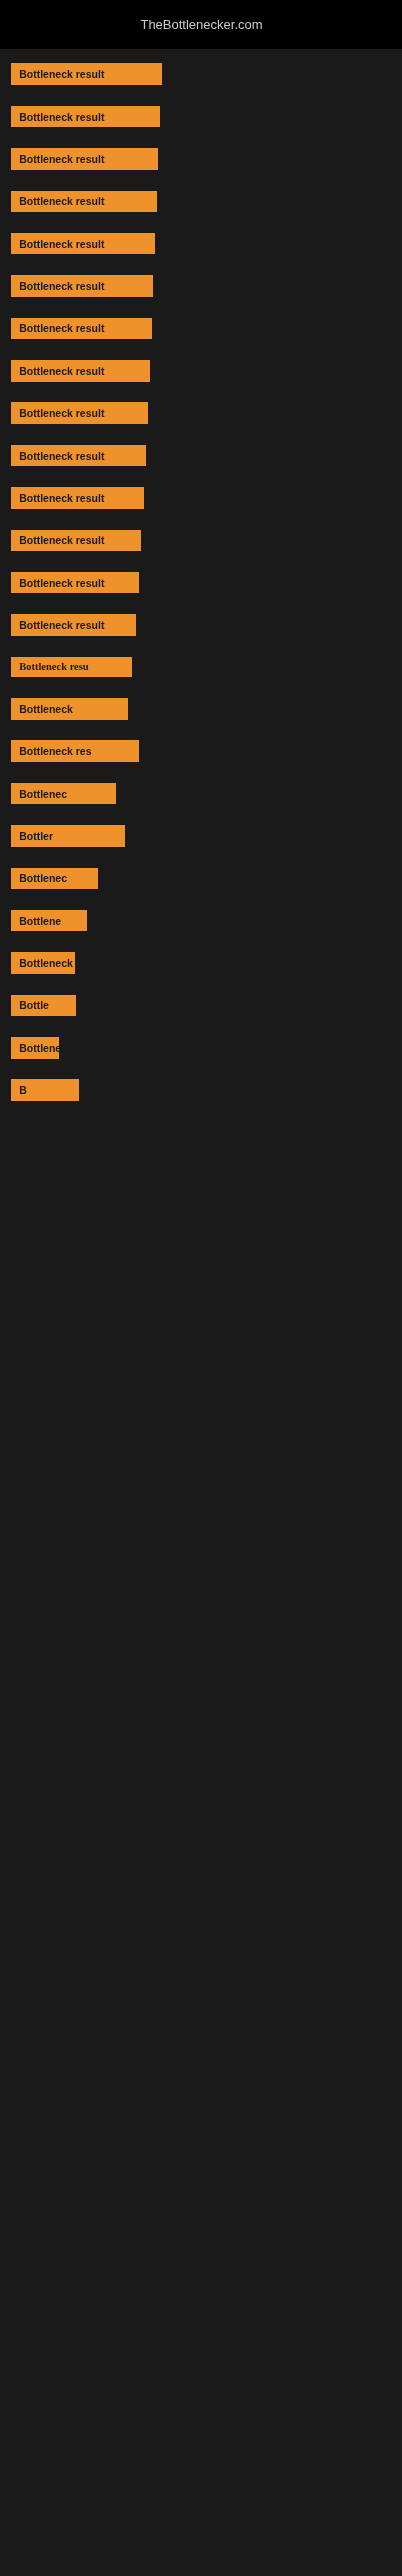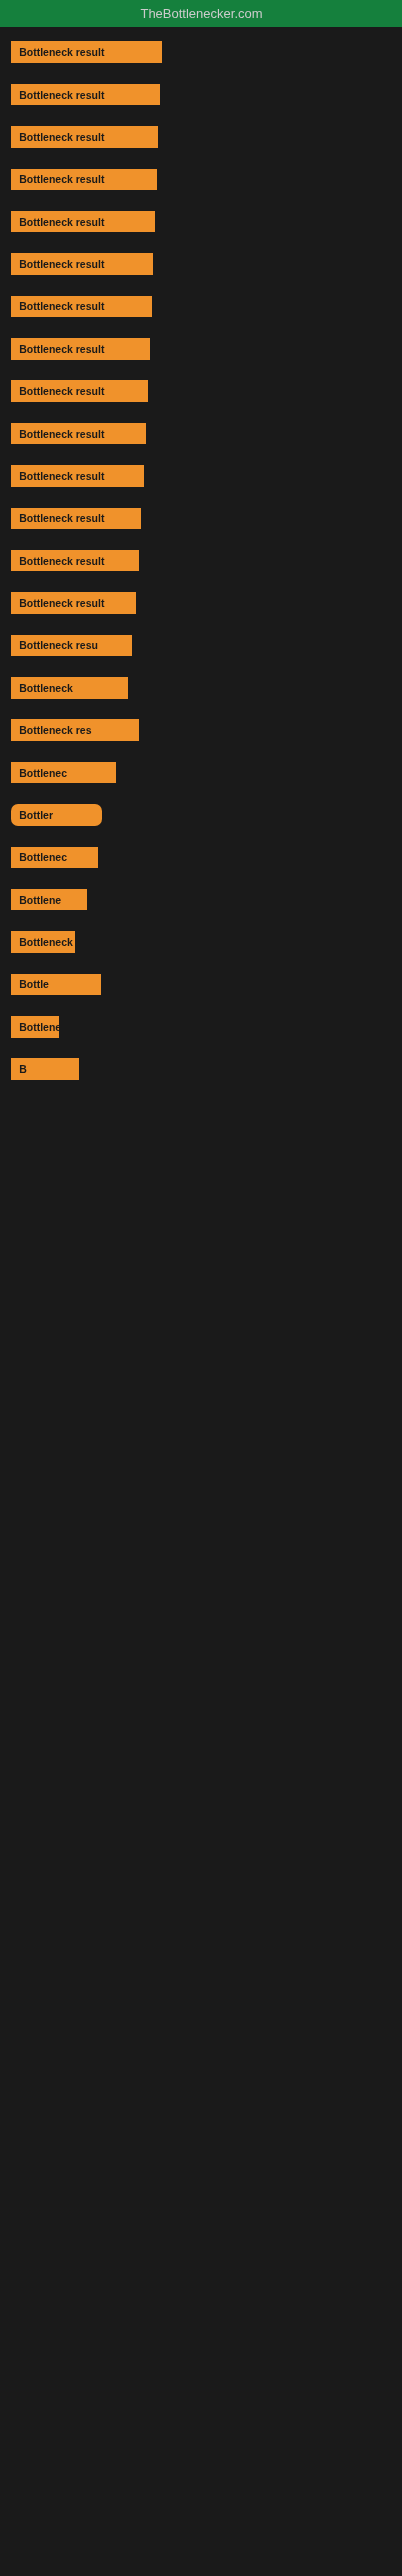--- a/index.html
+++ b/index.html
@@ -13,22 +13,22 @@
       min-height: 2576px;
       background-color: #1a1a1a;
       font-family: Arial, sans-serif;
       position: relative;
     }
 
     .site-title {
       text-align: center;
       color: #cccccc;
       font-size: 13px;
-      padding: 6px 0;
-      background-color: #15803d;
+      padding: 17px 0;
+      background-color: #000000;
     }
 
     .bottleneck-item {
       display: flex;
       align-items: center;
       padding: 6.4px 3.2px;
       margin: 8px;
     }
 
     .bottleneck-badge {
@@ -49,29 +49,29 @@
     .row-4 .bottleneck-badge { width: 144px; }
     .row-5 .bottleneck-badge { width: 142px; }
     .row-6 .bottleneck-badge { width: 141px; }
     .row-7 .bottleneck-badge { width: 139px; }
     .row-8 .bottleneck-badge { width: 137px; }
     .row-9 .bottleneck-badge { width: 135px; }
     .row-10 .bottleneck-badge { width: 133px; }
     .row-11 .bottleneck-badge { width: 130px; }
     .row-12 .bottleneck-badge { width: 128px; }
     .row-13 .bottleneck-badge { width: 125px; }
-    .row-14 .bottleneck-badge { width: 121px; }
+    .row-14 .bottleneck-badge { width: 121px; font-family: Liberation Serif, serif; }
     .row-15 .bottleneck-badge { width: 117px; }
     .row-16 .bottleneck-badge { width: 128px; }
     .row-17 .bottleneck-badge { width: 105px; }
-    .row-18 .bottleneck-badge { width: 91px; border-radius: 7px; }
+    .row-18 .bottleneck-badge { width: 114px; }
     .row-19 .bottleneck-badge { width: 87px; }
     .row-20 .bottleneck-badge { width: 76px; }
     .row-21 .bottleneck-badge { width: 64px; }
-    .row-22 .bottleneck-badge { width: 90px; }
+    .row-22 .bottleneck-badge { width: 65px; }
     .row-23 .bottleneck-badge { width: 48px; }
     .row-24 .bottleneck-badge { width: 68px; }
   </style>
 </head>
 <body>
 
 <div class="site-title">
   <span>TheBottlenecker.com</span>
 </div>
 

